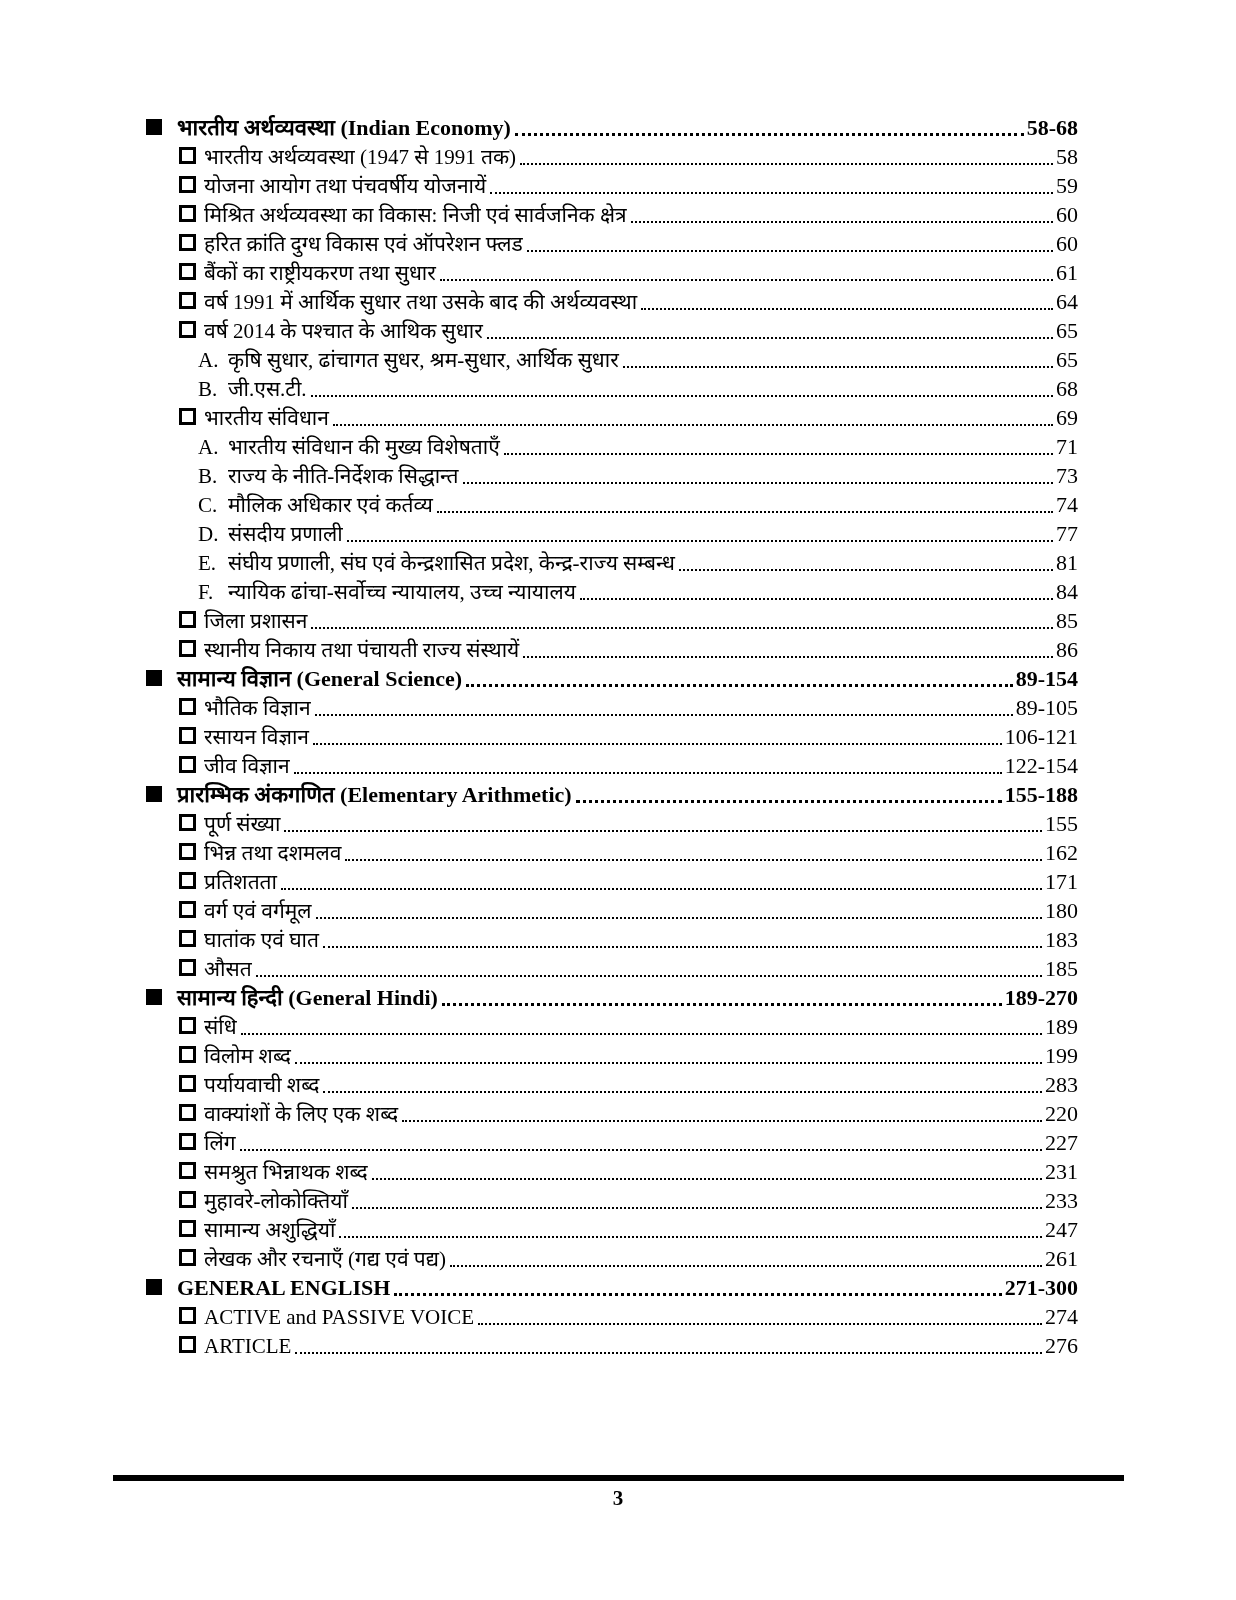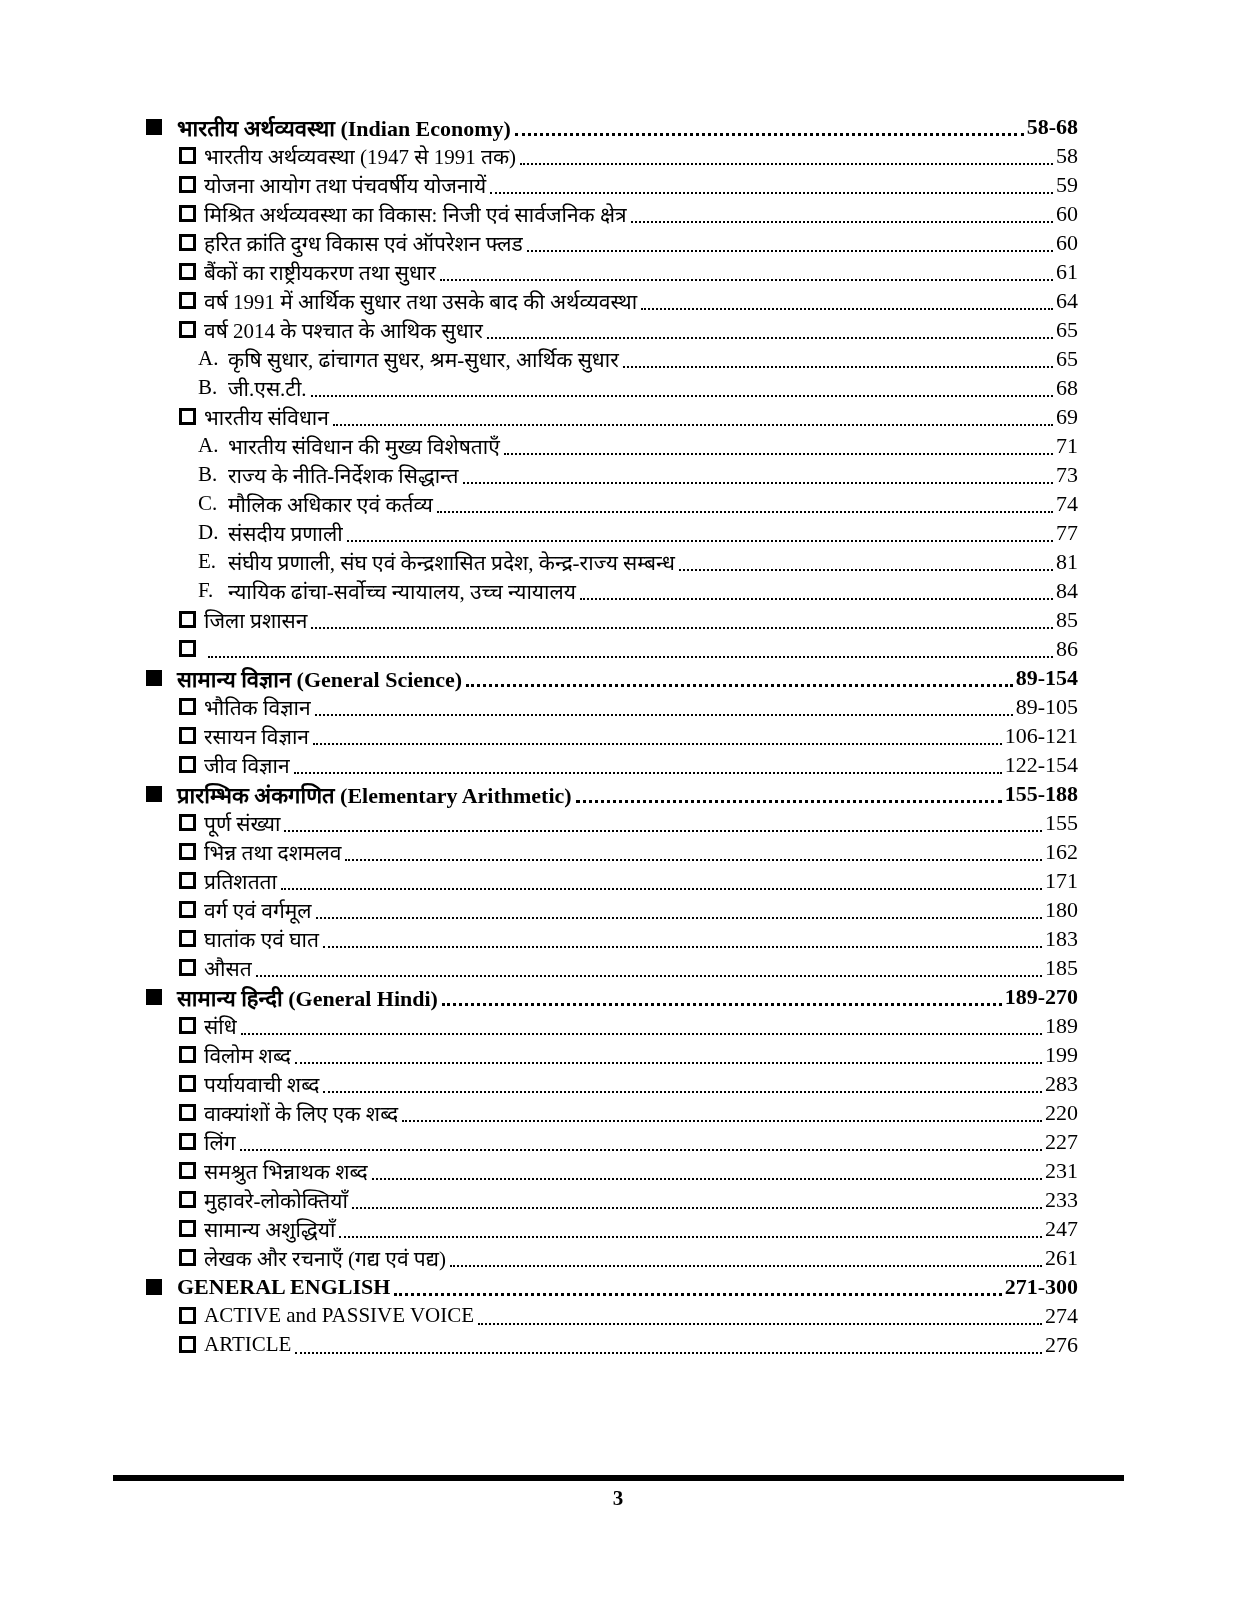--- a/index.html
+++ b/index.html
@@ -16,21 +16,21 @@
     overflow: hidden;
   }
   .toc {
     position: absolute;
     left: 146px;
     top: 112px;
     right: 158px;
   }
   .row {
     display: flex;
-    align-items: center;
+    align-items: flex-end;
     height: 29px;
     white-space: nowrap;
   }
   
   .lvl1 {
     font-weight: bold;
     font-size: 22px;
   }
   .sq-filled {
     width: 16px;
@@ -211,20 +211,21 @@
       <span class="pg">84</span>
     </div>
     <div class="row lvl2">
       <span class="sq-hollow"></span>
       <span class="label">जिला प्रशासन</span>
       <span class="dots"></span>
       <span class="pg">85</span>
     </div>
     <div class="row lvl2">
       <span class="sq-hollow"></span>
+      <span class="label">स्थानीय निकाय तथा पंचायती राज्य संस्थायें</span>
       <span class="dots"></span>
       <span class="pg">86</span>
     </div>
     <div class="row lvl1">
       <span class="sq-filled"></span>
       <span class="label">सामान्य विज्ञान (General Science)</span>
       <span class="dots"></span>
       <span class="pg">89-154</span>
     </div>
     <div class="row lvl2">

